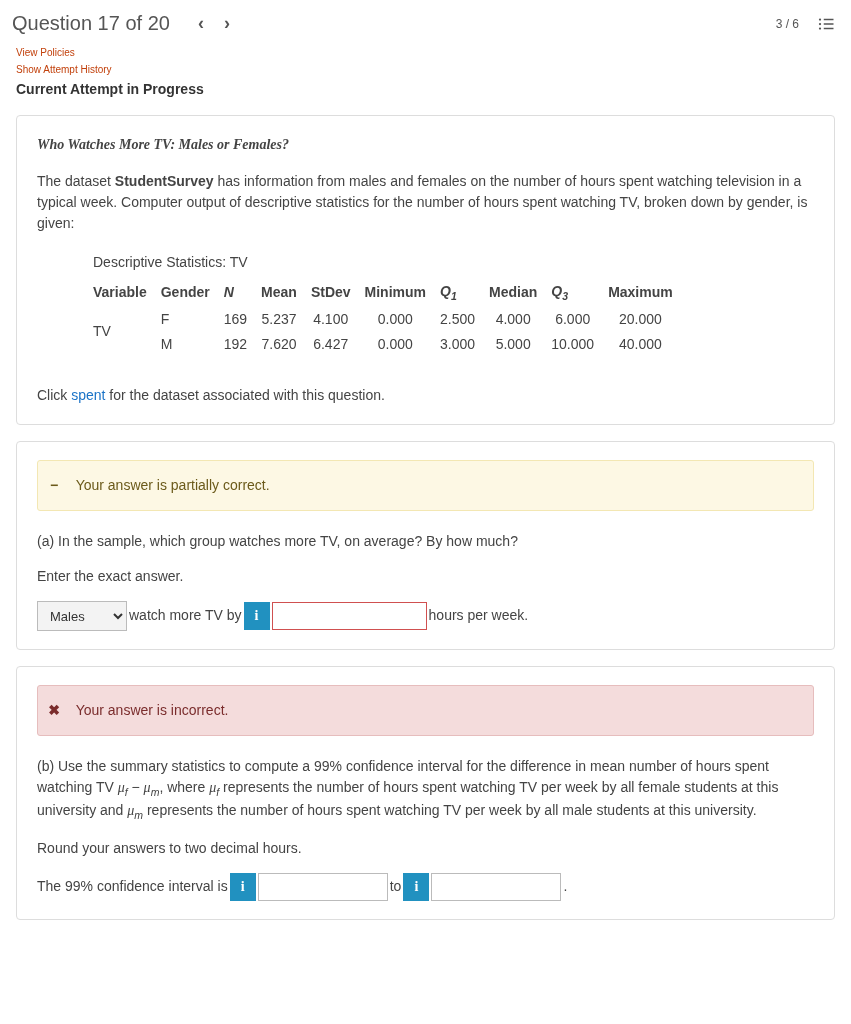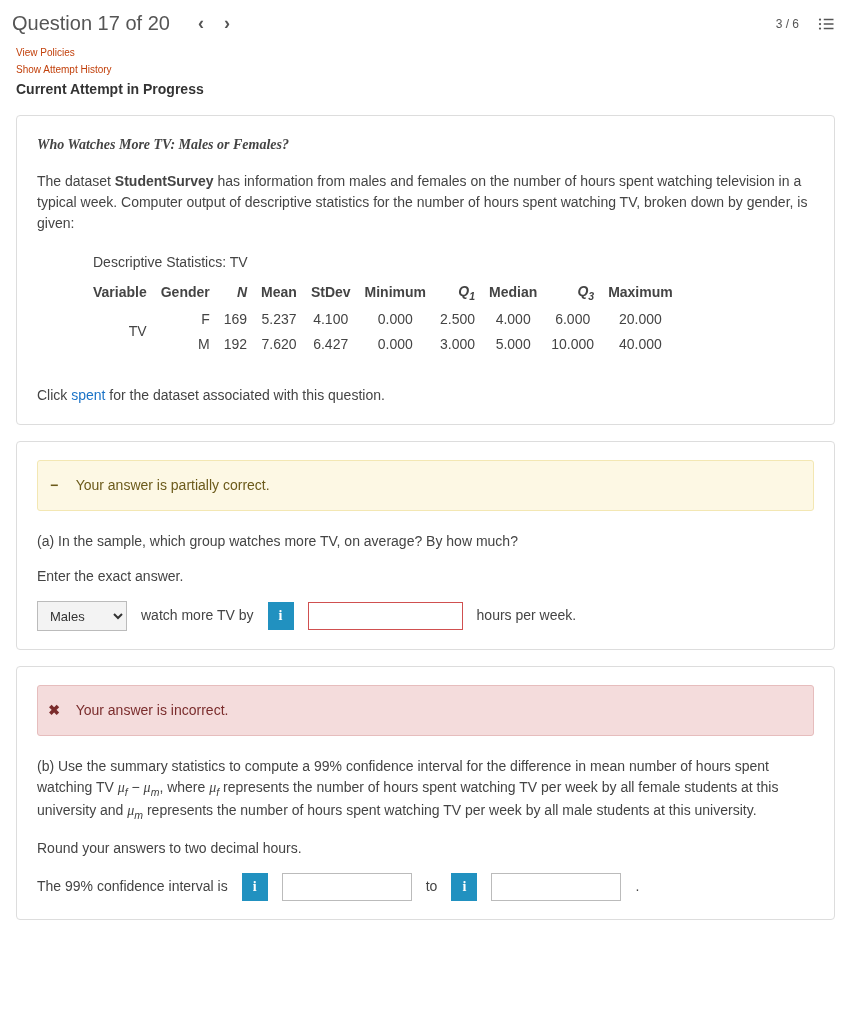--- a/index.html
+++ b/index.html
@@ -71,21 +71,21 @@
   .stats-block {
     margin: 18px 0 18px 56px;
     font-size: 14px;
   }
   .stats-caption { margin-bottom: 6px; }
   table.stats {
     border-collapse: collapse;
   }
   table.stats th, table.stats td {
     padding: 2px 14px 2px 0;
-    text-align: right;
+    text-align: left;
     white-space: nowrap;
   }
   table.stats th { font-weight: bold; }
   table.stats td.num { text-align: center; }
   .click-here { margin-top: 28px; }
   .click-here .inline-link { color: #1a73c7; cursor: pointer; }
   .feedback {
     border-radius: 3px;
     padding: 14px 8px;
     margin-bottom: 20px;
@@ -105,21 +105,21 @@
     display: inline-block;
     width: 16px;
     margin-right: 10px;
     font-weight: bold;
     text-align: center;
   }
   .part-text { margin-bottom: 14px; }
   .answer-row {
     display: flex;
     align-items: center;
-    gap: 14px;
+    gap: 2px;
     margin-top: 14px;
     flex-wrap: wrap;
   }
   select.dropdown {
     border: 1px solid #bbb;
     background: #f3f3f3;
     padding: 6px 8px;
     font-size: 13px;
     color: #333;
     height: 30px;

